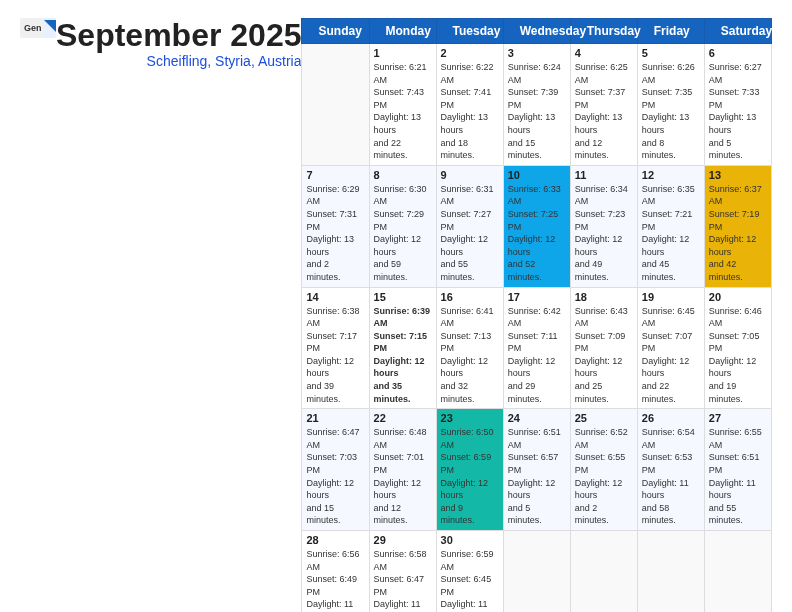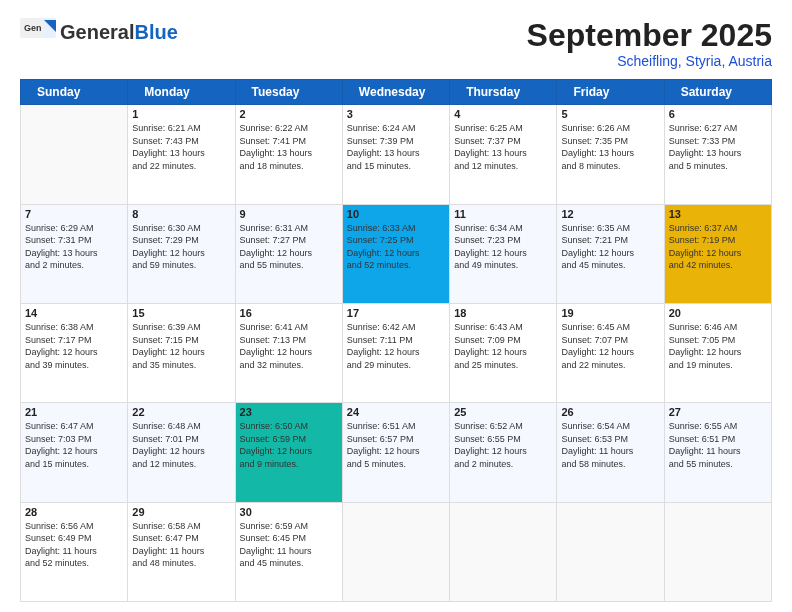--- a/index.html
+++ b/index.html
@@ -8,21 +8,21 @@
       background: #fff;
       width: 792px;
       height: 612px;
       overflow: hidden;
     }
     .page {
       width: 792px;
       height: 612px;
       padding: 18px 20px 10px 20px;
       display: flex;
-      flex-direction: column;
+      flex-direction: row;
     }
     .header {
       display: flex;
       justify-content: space-between;
       align-items: flex-start;
       margin-bottom: 10px;
     }
     .logo {
       display: flex;
       flex-direction: column;
@@ -94,23 +94,20 @@
 <div class="page">
   <div class="header">
     <div class="logo">
       <div class="logo-wrapper">
         <svg width="36" height="28" viewBox="0 0 36 28">
           <rect x="0" y="0" width="36" height="20" rx="2" fill="#e8f0fe"></rect>
           <polygon points="24,2 36,2 36,14" fill="#1565c0"></polygon>
           <rect x="0" y="0" width="24" height="20" rx="2" fill="#f0f0f0"></rect>
           <text x="4" y="13" font-size="9" font-weight="bold" fill="#333">Gen</text>
         </svg>
-        <div>
-          <span class="logo-general" style="font-size:20px;font-weight:bold;color:#333;">General</span><span class="logo-blue" style="font-size:20px;font-weight:bold;color:#1565c0;">Blue</span>
-        </div>
       </div>
     </div>
     <div class="title-area">
       <div class="month-title">September 2025</div>
       <div class="location">Scheifling, Styria, Austria</div>
     </div>
   </div>
 
   <table class="calendar">
     <thead>
@@ -224,21 +221,21 @@
         <tr>
           <td>
             <span class="day-number">14</span>
             <div class="day-info" style="white-space: pre-line;">Sunrise: 6:38 AM
 Sunset: 7:17 PM
 Daylight: 12 hours
 and 39 minutes.</div>
           </td>
           <td>
             <span class="day-number">15</span>
-            <div class="day-info" style="white-space: pre-line;">Sunrise: 6:39 AM
+            <div class="day-info" style="white-space: pre-line; font-weight: bold;">Sunrise: 6:39 AM
 Sunset: 7:15 PM
 Daylight: 12 hours
 and 35 minutes.</div>
           </td>
           <td>
             <span class="day-number">16</span>
             <div class="day-info" style="white-space: pre-line;">Sunrise: 6:41 AM
 Sunset: 7:13 PM
 Daylight: 12 hours
 and 32 minutes.</div>

